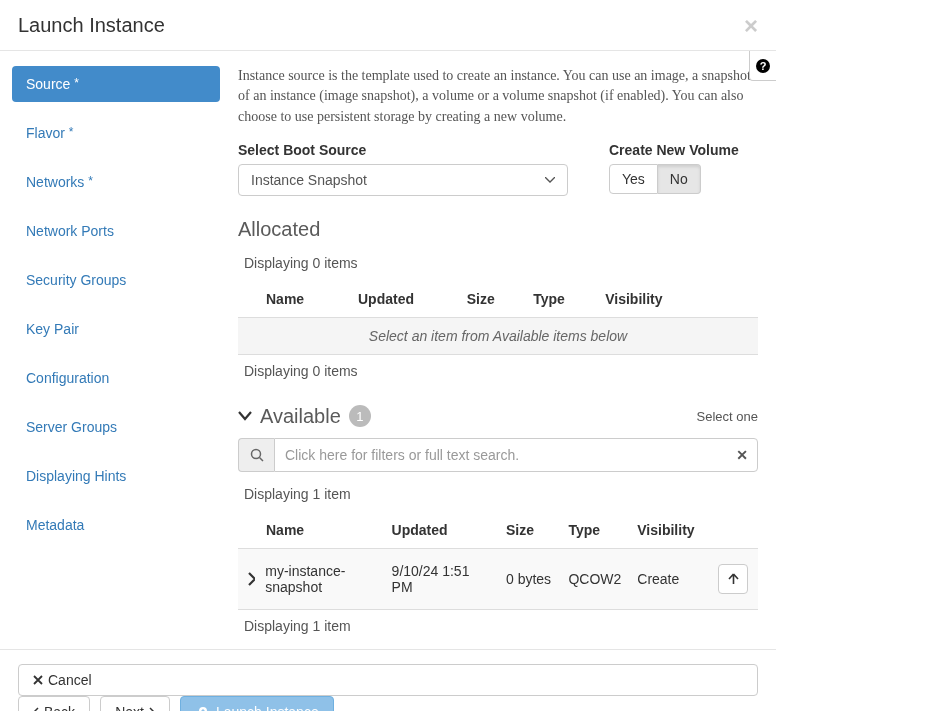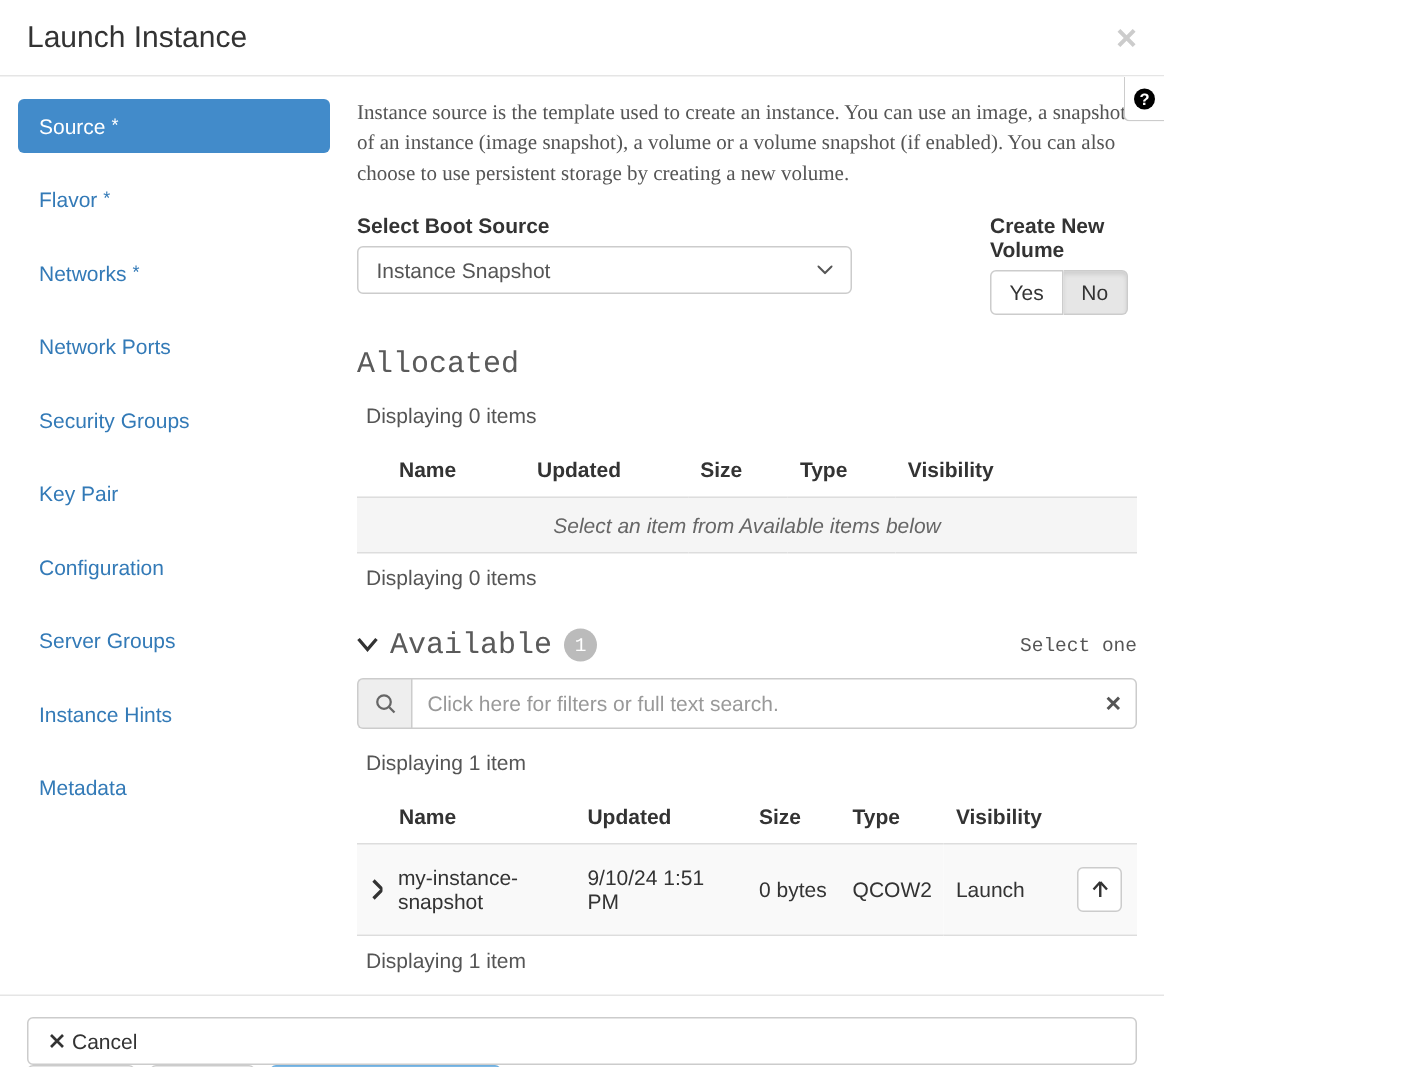--- a/index.html
+++ b/index.html
@@ -42,21 +42,21 @@
       color: #337ab7;
       font-size: 14px;
       border-radius: 4px;
       cursor: pointer;
       margin-bottom: 13px;
     }
     .sidebar-item.active { background: #428bca; color: #fff; }
     .sidebar-item .req { color: inherit; font-size: 12px; vertical-align: top; }
     .content { flex: 1; padding: 15px 18px 15px 6px; }
     .intro-text { color: #555; line-height: 1.45; margin-bottom: 15px; font-family: Liberation Serif, serif; }
-    .form-row { display: flex; gap: 92px; margin-bottom: 22px; }
+    .form-row { display: flex; gap: 41px; margin-bottom: 22px; }
     .form-group label { font-weight: 600; display: block; margin-bottom: 6px; font-size: 14px; color: #333; }
     .select-wrap { position: relative; width: 330px; }
     .select-input {
       width: 100%;
       padding: 7px 12px;
       border: 1px solid #ccc;
       border-radius: 4px;
       background: #fff;
       color: #555;
       font-size: 14px;
@@ -71,21 +71,21 @@
       padding: 6px 12px;
       border: 1px solid #ccc;
       background: #fff;
       color: #333;
       font-size: 14px;
       cursor: pointer;
     }
     .btn-group .btn:first-child { border-radius: 4px 0 0 4px; }
     .btn-group .btn:last-child { border-radius: 0 4px 4px 0; border-left: none; }
     .btn.active { background: #e6e6e6; box-shadow: inset 0 2px 3px rgba(0,0,0,0.1); }
-    .section-title { font-size: 20px; font-weight: 400; color: #5a5a5a; margin-bottom: 8px; font-family: Liberation Mono, monospace; }
+    .section-title { font-size: 20px; font-weight: 400; color: #5a5a5a; margin-bottom: 8px; }
     .section-title.with-pill { display: flex; align-items: center; justify-content: space-between; }
     .section-title-left { display: flex; align-items: center; gap: 8px; }
     .pill {
       display: inline-flex; align-items: center; justify-content: center;
       width: 22px; height: 22px;
       background: #bbb; color: #fff;
       border-radius: 11px; font-size: 13px;
     }
     .select-one { font-size: 13px; color: #555; }
     .displaying { color: #555; padding: 6px 0 10px 6px; font-size: 14px; }
@@ -194,21 +194,21 @@
 
     <div class="sidebar">
       <div class="sidebar-item active"><span>Source</span> <span class="req">*</span></div>
       <div class="sidebar-item"><span>Flavor</span> <span class="req">*</span></div>
       <div class="sidebar-item"><span>Networks</span> <span class="req">*</span></div>
       <div class="sidebar-item"><span>Network Ports</span></div>
       <div class="sidebar-item"><span>Security Groups</span></div>
       <div class="sidebar-item"><span>Key Pair</span></div>
       <div class="sidebar-item"><span>Configuration</span></div>
       <div class="sidebar-item"><span>Server Groups</span></div>
-      <div class="sidebar-item"><span>Instance Hints</span></div>
+      <div class="sidebar-item"><span>Displaying Hints</span></div>
       <div class="sidebar-item"><span>Metadata</span></div>
     </div>
 
     <div class="content">
       <p class="intro-text">Instance source is the template used to create an instance. You can use an image, a snapshot of an instance (image snapshot), a volume or a volume snapshot (if enabled). You can also choose to use persistent storage by creating a new volume.</p>
 
       <div class="form-row">
         <div class="form-group">
           <label>Select Boot Source</label>
           <div class="select-wrap">
@@ -295,21 +295,21 @@
                 <div class="expand-cell">
                   <svg width="9" height="14">
                       <path d="M1 1 L7 7 L1 13" fill="none" stroke="#333" stroke-width="2.2"></path>
                     </svg>
                   <span>my-instance-snapshot</span>
                 </div>
               </td>
               <td>9/10/24 1:51 PM</td>
               <td>0 bytes</td>
               <td>QCOW2</td>
-              <td>Launch</td>
+              <td>Create</td>
               <td style="text-align:right; padding-right:10px;">
                 <button class="action-btn">
                   <svg width="11" height="12">
                       <path d="M5.5 1 L10 6 M5.5 1 L1 6 M5.5 1 L5.5 11" fill="none" stroke="#333" stroke-width="1.6"></path>
                     </svg>
                 </button>
               </td>
             </tr>
           </tbody>
         </table>

